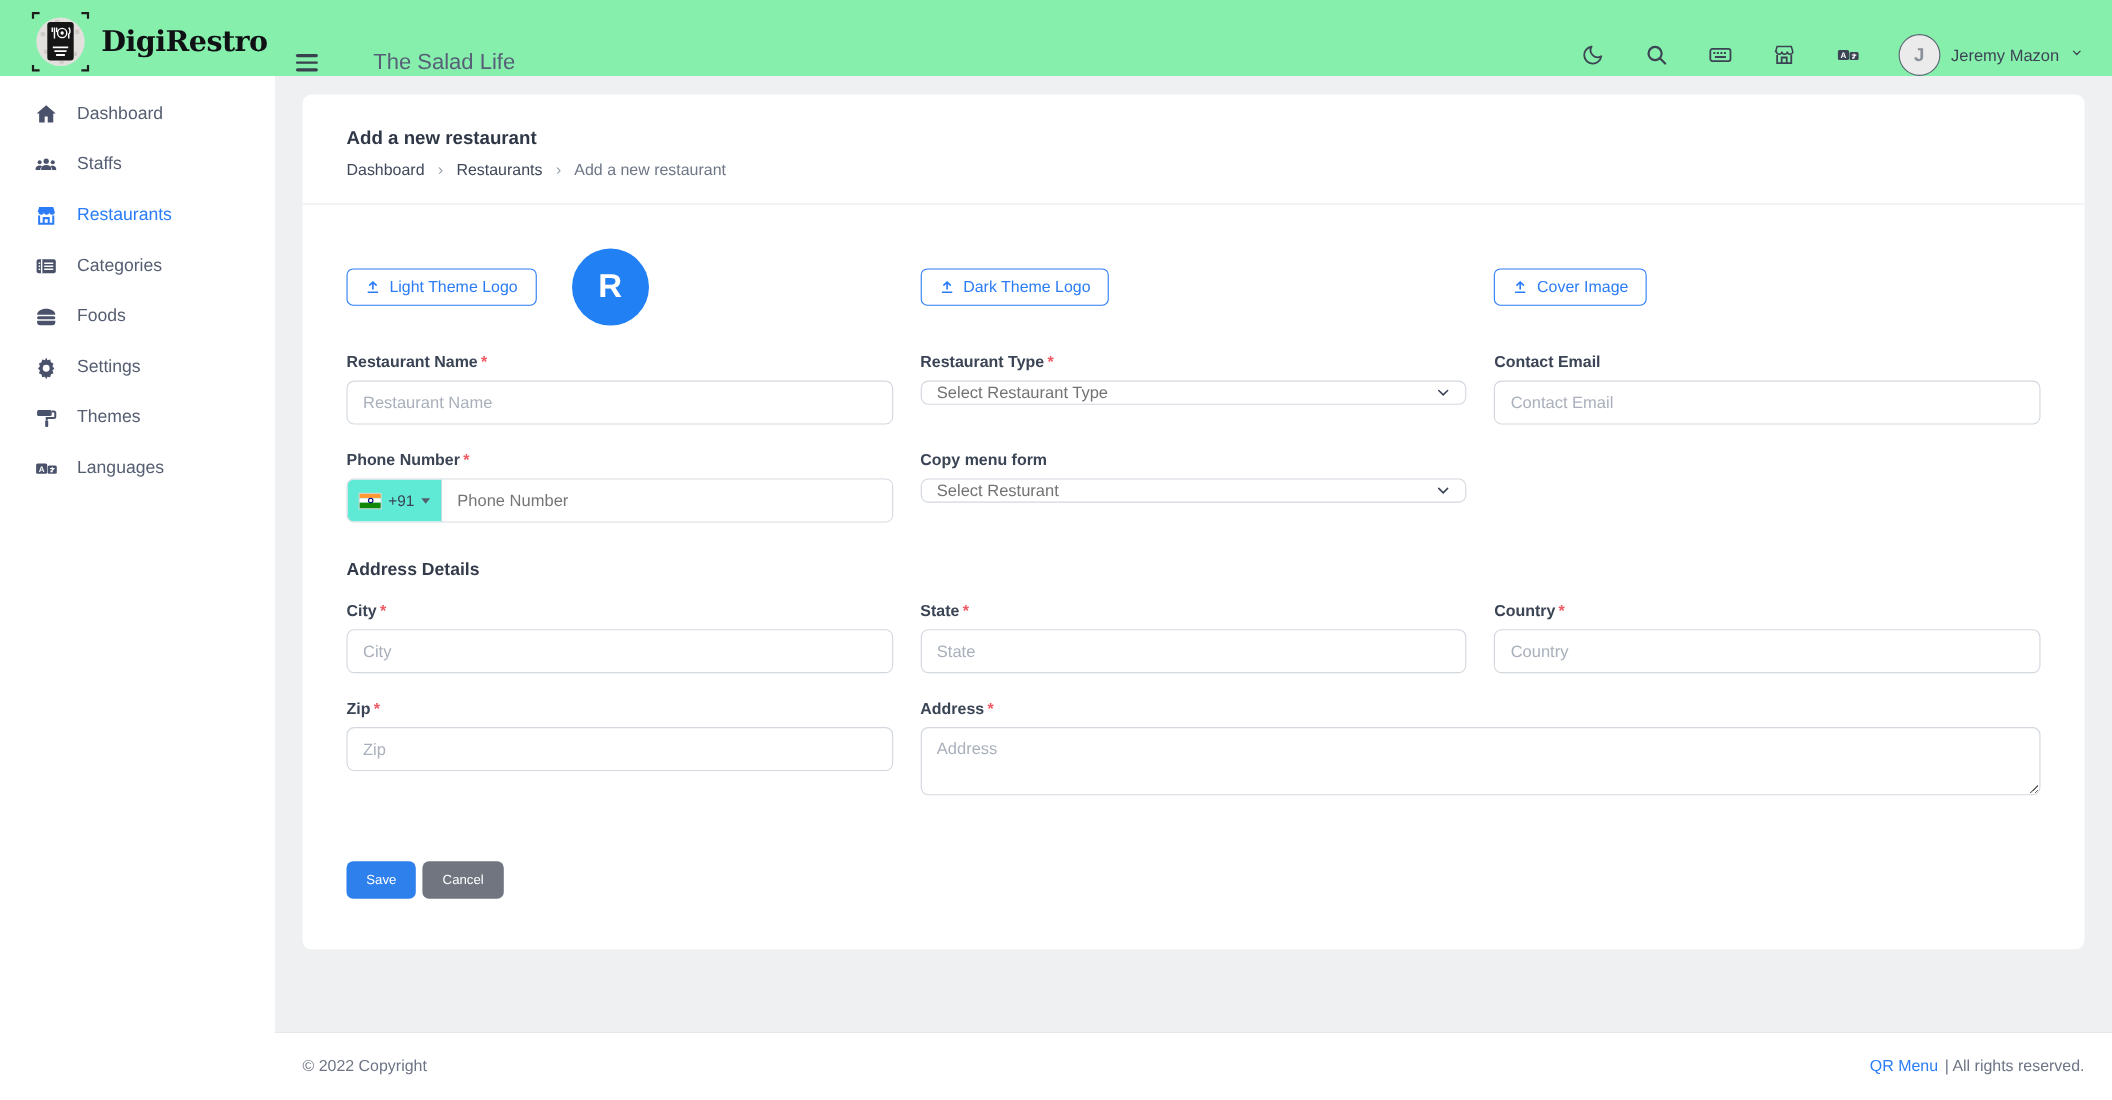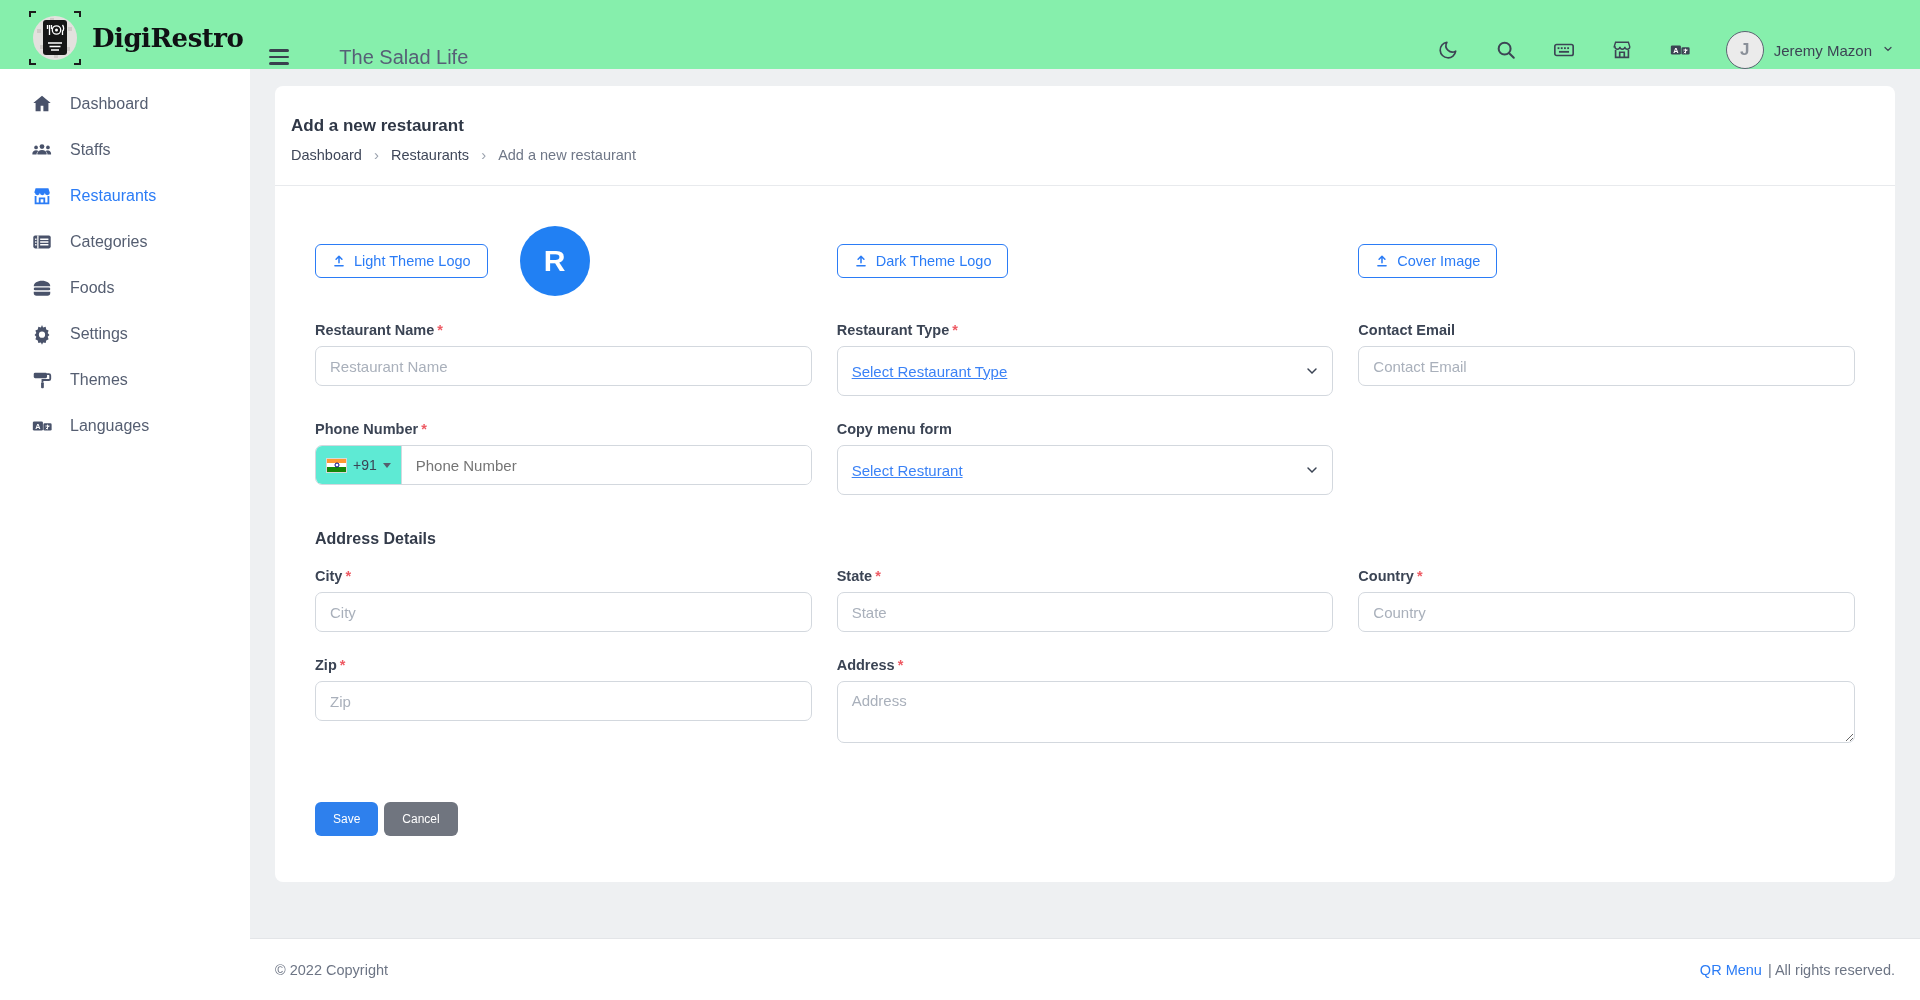--- a/index.html
+++ b/index.html
@@ -25,41 +25,41 @@
   
   .sidebar { position:fixed; top:69px; left:0; width:250px; height:931px; background:#ffffff; padding-top:12px; }
   .side-item { display:flex; align-items:center; height:46px; padding-left:30px; cursor:pointer; color:#555e71; font-size:16px; }
   .side-item .sicon { width:24px; height:24px; margin-right:16px; color:#49526a; display:flex; align-items:center; justify-content:center; }
   .side-item .sicon svg { width:22px; height:22px; }
   .side-item.active, .side-item.active .sicon { color:#2b7cf6; }
 
   
   .main { position:fixed; top:69px; left:250px; width:1670px; height:931px; background:#eef0f2; display:flex; flex-direction:column; }
   .card { margin:17px 25px 0 25px; background:#ffffff; border-radius:8px; width:1620px; }
-  .card-header { padding:30px 40px 22px 16px; border-bottom:1px solid #e8eaed; }
+  .card-header { padding:30px 40px 22px 40px; border-bottom:1px solid #e8eaed; }
   .page-title { font-size:17px; font-weight:bold; color:#2f3746; margin-bottom:10px; }
   .breadcrumb { font-size:14.5px; color:#3f4759; display:flex; align-items:center; gap:12px; }
   .crumb { cursor:pointer; }
   .crumb-sep { color:#9aa1ad; font-size:15px; }
   .crumb.current { color:#6f7787; cursor:default; }
   .card-body { padding:40px 40px 46px 40px; }
   .grid3 { display:grid; grid-template-columns:repeat(3, 1fr); column-gap:25px; }
 
   .upload-row { margin-bottom:26px; align-items:center;gap:25px; }
   .upload-cell { display:flex; align-items:center; height:70px; }
   .upload-btn { display:inline-flex; align-items:center; gap:8px; border:1px solid #2b7cf6; color:#2b7cf6; background:#ffffff; border-radius:6px; padding:8px 16px; font-size:14.5px; cursor:pointer; font-family:inherit; }
   .upload-btn svg { width:14px; height:14px; }
   .logo-preview { width:70px; height:70px; border-radius:50%; background:#2180f3; color:#ffffff; font-size:30px; font-weight:bold; display:flex; align-items:center; justify-content:center; margin-left:32px; }
 
   .field { margin-bottom:25px; }
   .flabel { font-size:14.5px; font-weight:600; color:#3b4454; margin-bottom:8px; display:block; }
   .req { color:#ee5a63; margin-left:3px; }
   .tinput { width:100%; height:40px; border:1px solid #d3d8de; border-radius:7px; padding:0 14px; font-size:15px; color:#3b4454; font-family:inherit; outline:none; background:#fff; }
   .tinput::placeholder, textarea::placeholder { color:#a9b0bb; }
-  .selectbox { position:relative; width:100%; height:50px; border:1px solid #d3d8de; border-radius:7px; padding:0 36px 0 14px; font-size:15px; color:#3b82f6; display:flex; align-items:center; cursor:pointer; background:#fff;text-decoration:underline; }
+  .selectbox { position:relative; width:100%; height:22px; border:1px solid #d3d8de; border-radius:7px; padding:0 36px 0 14px; font-size:15px; color:#737373; display:flex; align-items:center; cursor:pointer; background:#fff; }
   .selectbox .caret { position:absolute; right:12px; top:50%; transform:translateY(-50%); width:16px; height:16px; color:#3b4454; }
   .phone-group { display:flex; width:100%; height:40px; border:1px solid #d3d8de; border-radius:7px; overflow:hidden; background:#fff; }
   .dial { display:flex; align-items:center; gap:6px; background:#5eead4; border-right:1px solid #d3d8de; padding:0 10px; cursor:pointer; }
   .flag { width:21px; height:15px; display:inline-block; position:relative; border:0.5px solid #d8d8d8; }
   .flag .s1 { position:absolute; top:0; left:0; right:0; height:33.3%; background:#ff9933; }
   .flag .s2 { position:absolute; top:33.3%; left:0; right:0; height:33.4%; background:#ffffff; }
   .flag .s3 { position:absolute; bottom:0; left:0; right:0; height:33.3%; background:#138808; }
   .flag .chakra { position:absolute; top:50%; left:50%; width:5px; height:5px; border-radius:50%; border:1px solid #000080; transform:translate(-50%,-50%); }
   .dial-code { font-size:14px; color:#3b4454; }
   .dial-caret { width:0; height:0; border-left:4px solid transparent; border-right:4px solid transparent; border-top:5px solid #555e6e; }

